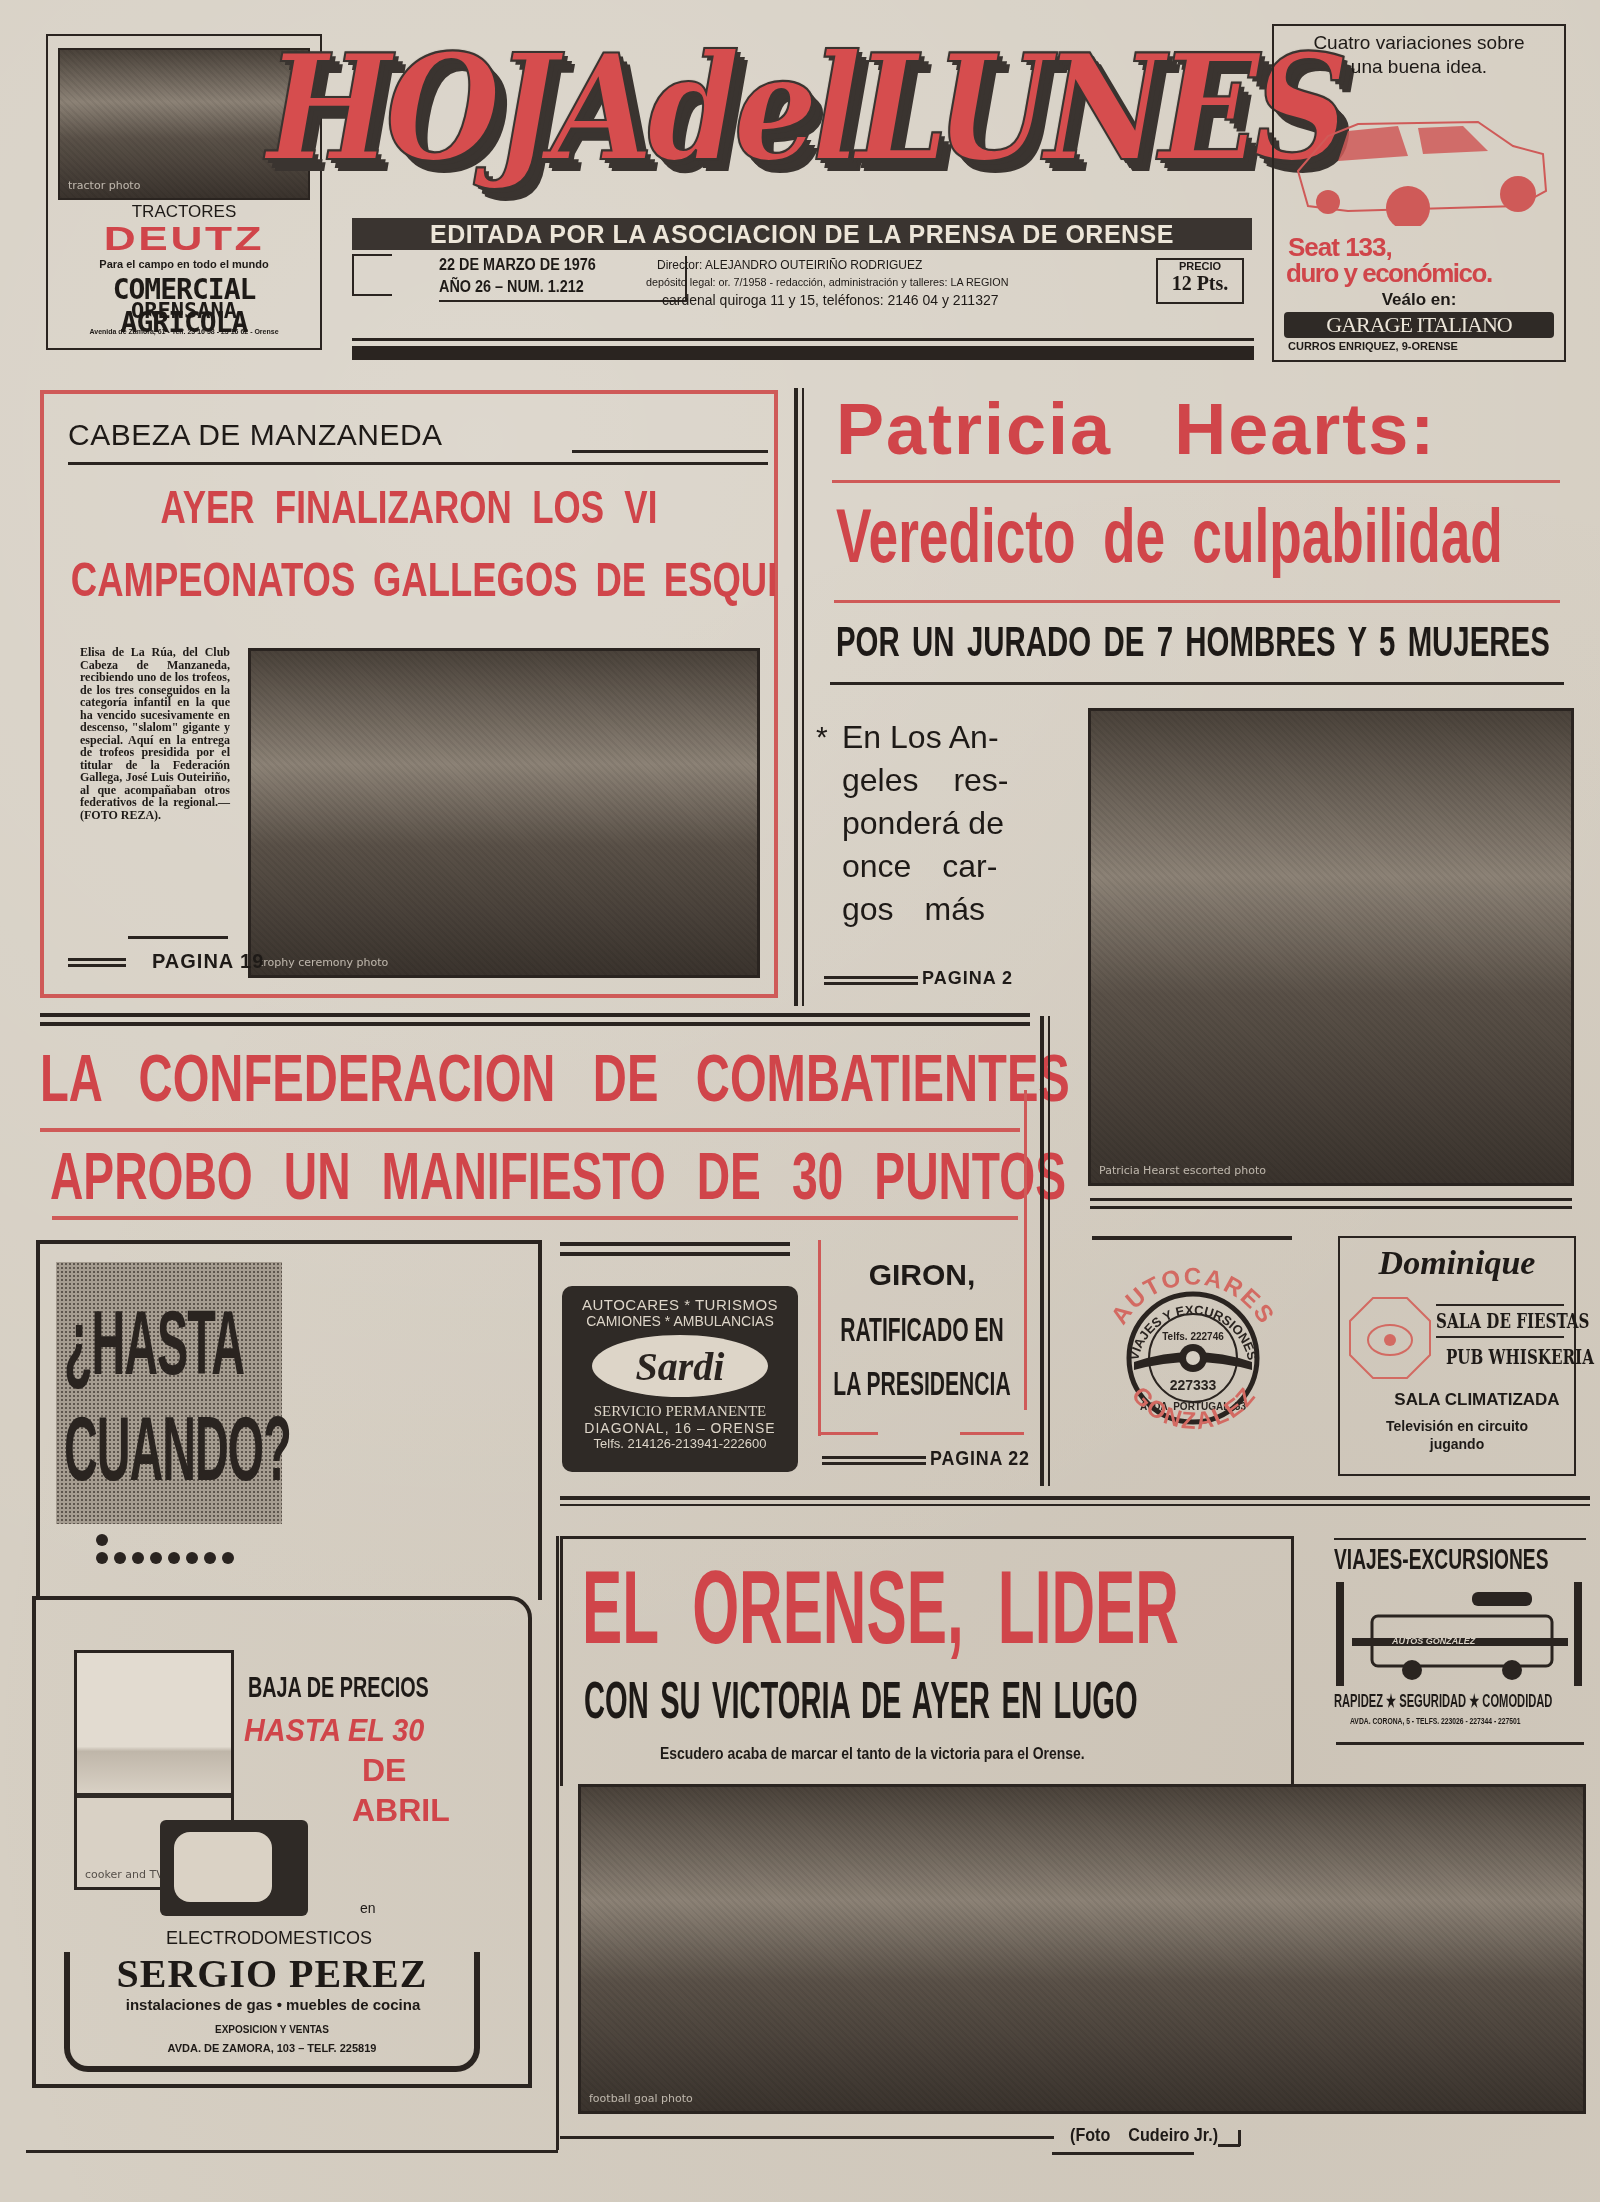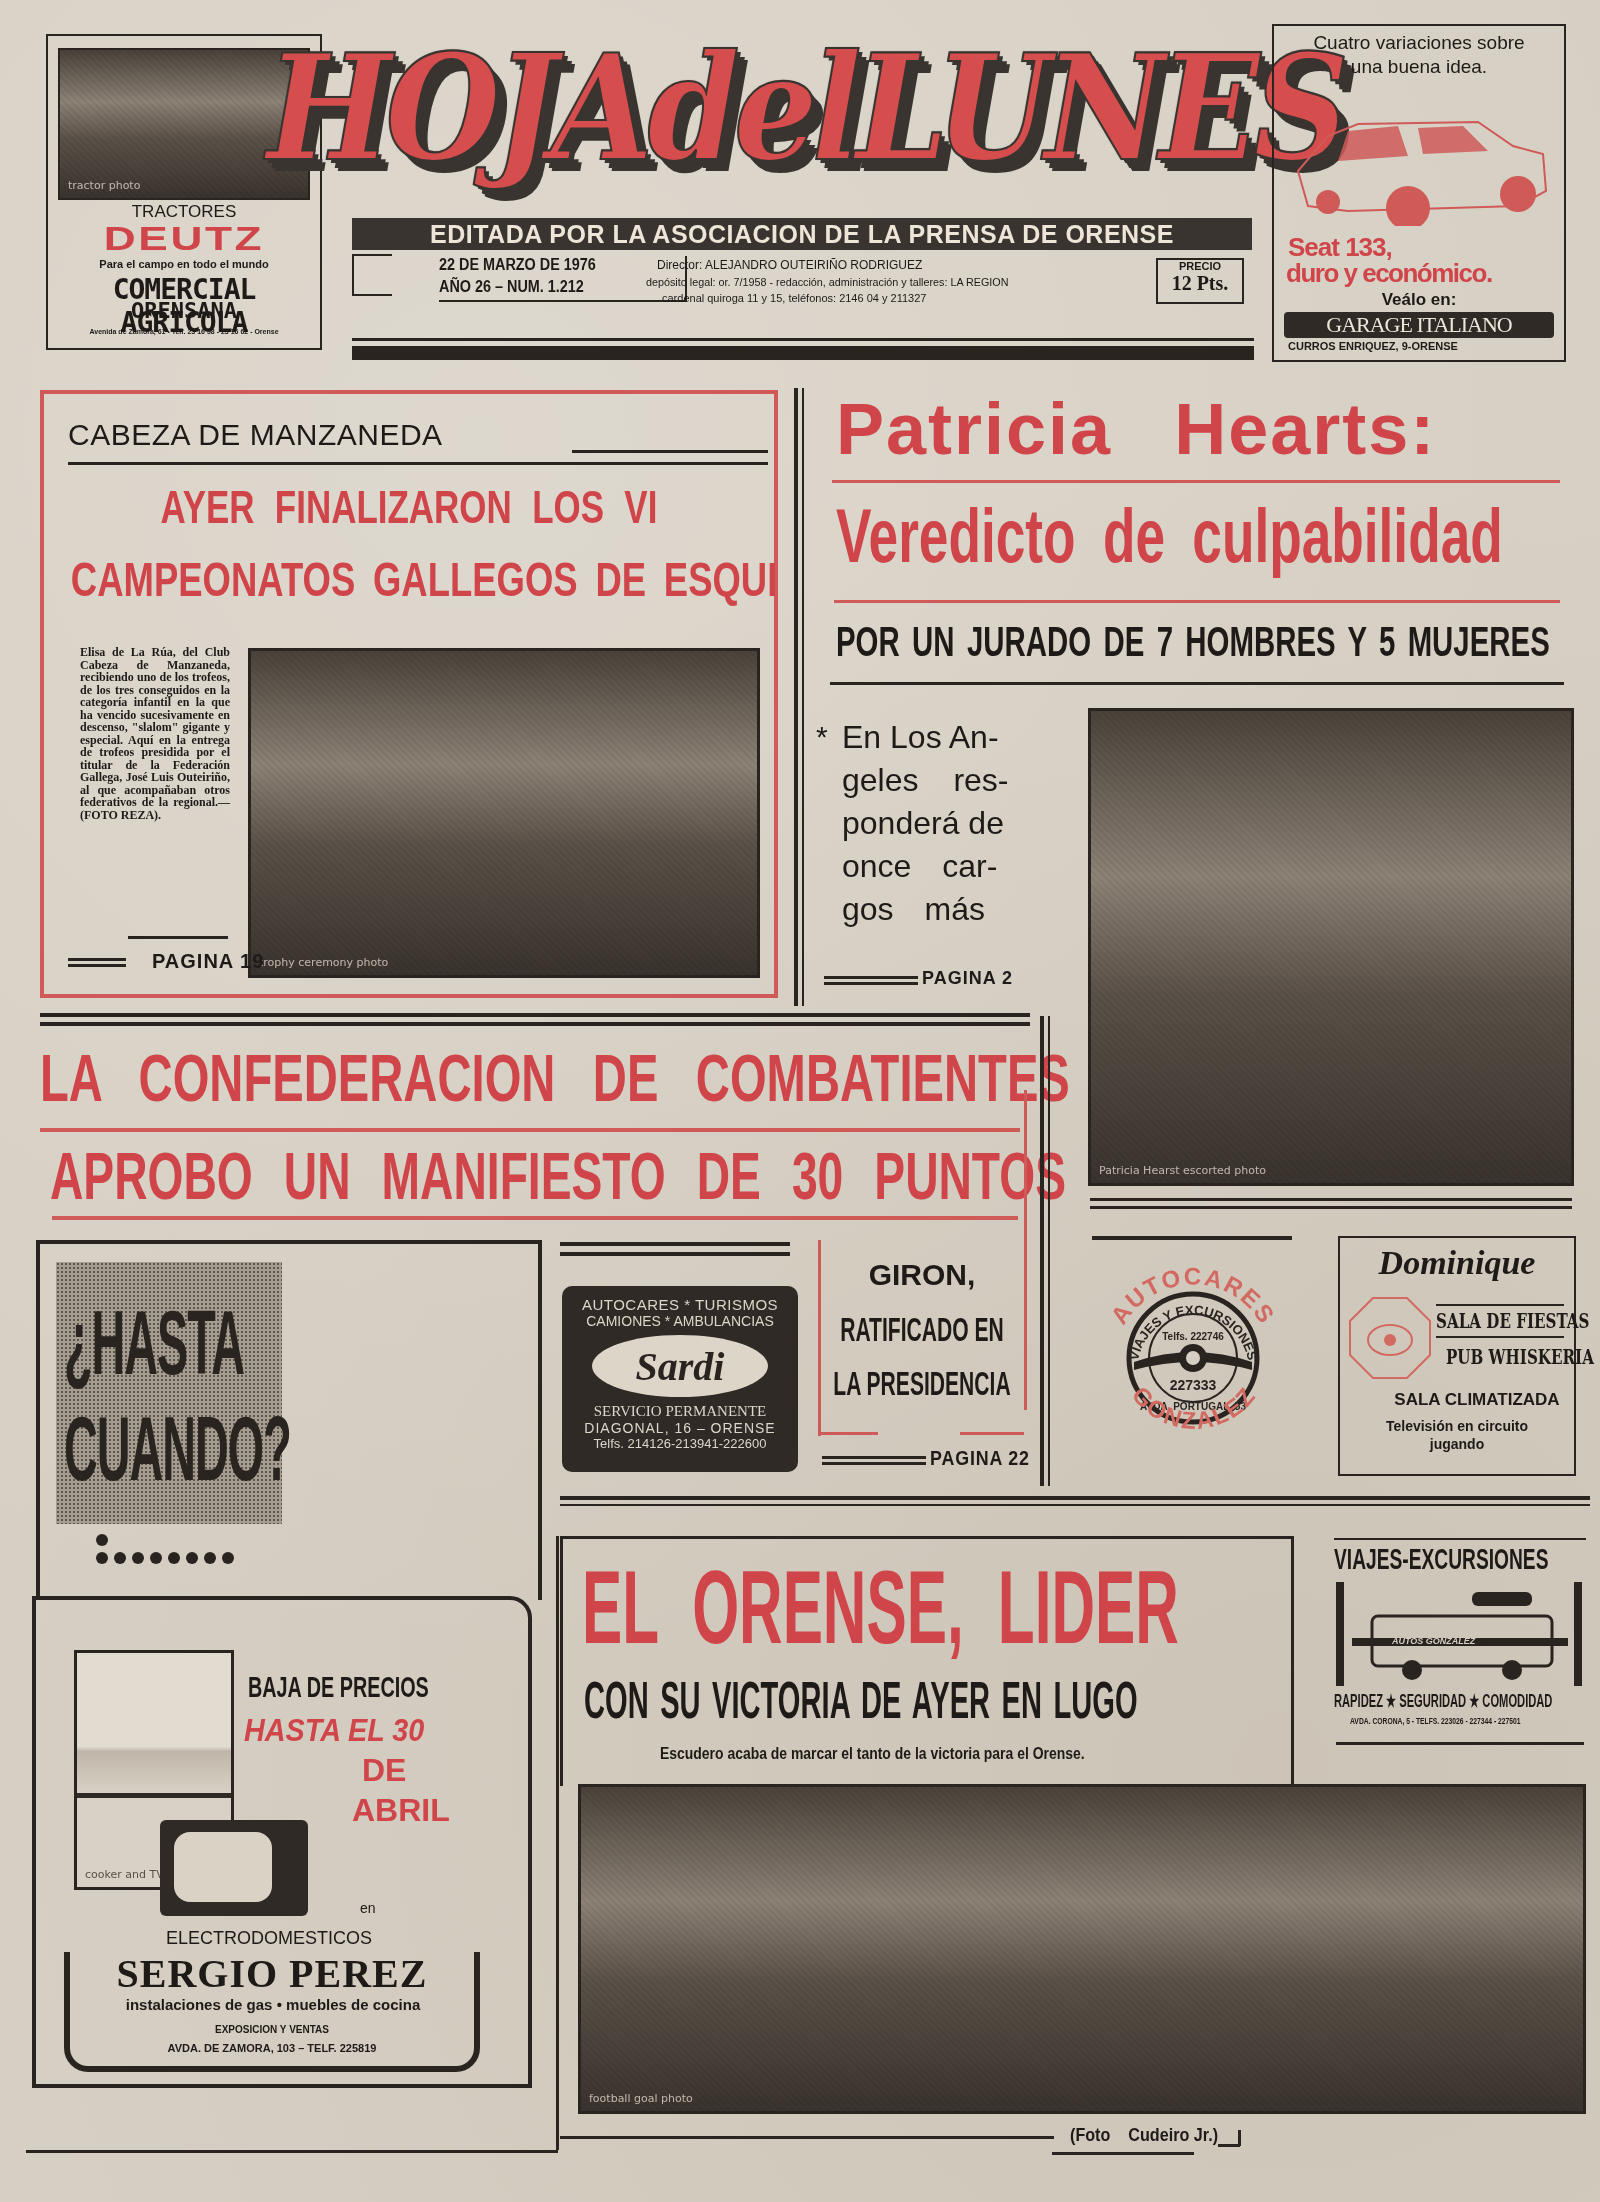--- a/index.html
+++ b/index.html
@@ -69,21 +69,21 @@
 
   <div class="edit-bar">EDITADA POR LA ASOCIACION DE LA PRENSA DE ORENSE</div>
 
   <div class="abs" style="left:352px;top:254px;width:40px;height:42px;border-left:2px solid #2a2420;border-top:2px solid #2a2420;border-bottom:2px solid #2a2420;"></div>
   <div class="abs" style="left:395px;top:256px;width:248px;height:46px;border:2px solid #2a2420;border-top:none;border-left:none;margin-left:44px;">
     <div style="font-size:16px;font-weight:bold;transform:scaleX(0.9);transform-origin:left;white-space:nowrap;">22 DE MARZO DE 1976</div>
     <div style="font-size:16px;font-weight:bold;margin-top:4px;transform:scaleX(0.9);transform-origin:left;white-space:nowrap;">AÑO 26 – NUM. 1.212</div>
   </div>
   <div class="abs" style="left:657px;top:258px;font-size:12px;white-space:nowrap;">Director: ALEJANDRO OUTEIRIÑO RODRIGUEZ</div>
   <div class="abs" style="left:646px;top:276px;font-size:11px;white-space:nowrap;transform:scaleX(0.98);transform-origin:left;">depósito legal: or. 7/1958 - redacción, administración y talleres: LA REGION</div>
-  <div class="abs" style="left:662px;top:292px;font-size:11px;white-space:nowrap;text-align:right;">cardenal quiroga 11 y 15, teléfonos: 2146 04 y 211327</div>
+  <div class="abs" style="left:662px;top:292px;font-size:14px;white-space:nowrap;text-align:right;">cardenal quiroga 11 y 15, teléfonos: 2146 04 y 211327</div>
   <div class="abs" style="left:1156px;top:258px;width:88px;height:46px;border:2px solid #2a2420;text-align:center;">
     <div style="font-size:11px;font-weight:bold;">PRECIO</div>
     <div class="serif" style="font-size:20px;font-weight:bold;line-height:22px;">12 Pts.</div>
   </div>
   <div class="bar" style="left:352px;top:338px;width:902px;height:3px;"></div>
   <div class="bar" style="left:352px;top:346px;width:902px;height:14px;"></div>
 
   <div class="box" style="left:1272px;top:24px;width:294px;height:338px;border-width:2px;">
     <div class="abs" style="left:0;top:6px;width:290px;text-align:center;font-size:19px;">Cuatro variaciones sobre</div>
     <div class="abs" style="left:0;top:30px;width:290px;text-align:center;font-size:19px;">una buena idea.</div>

